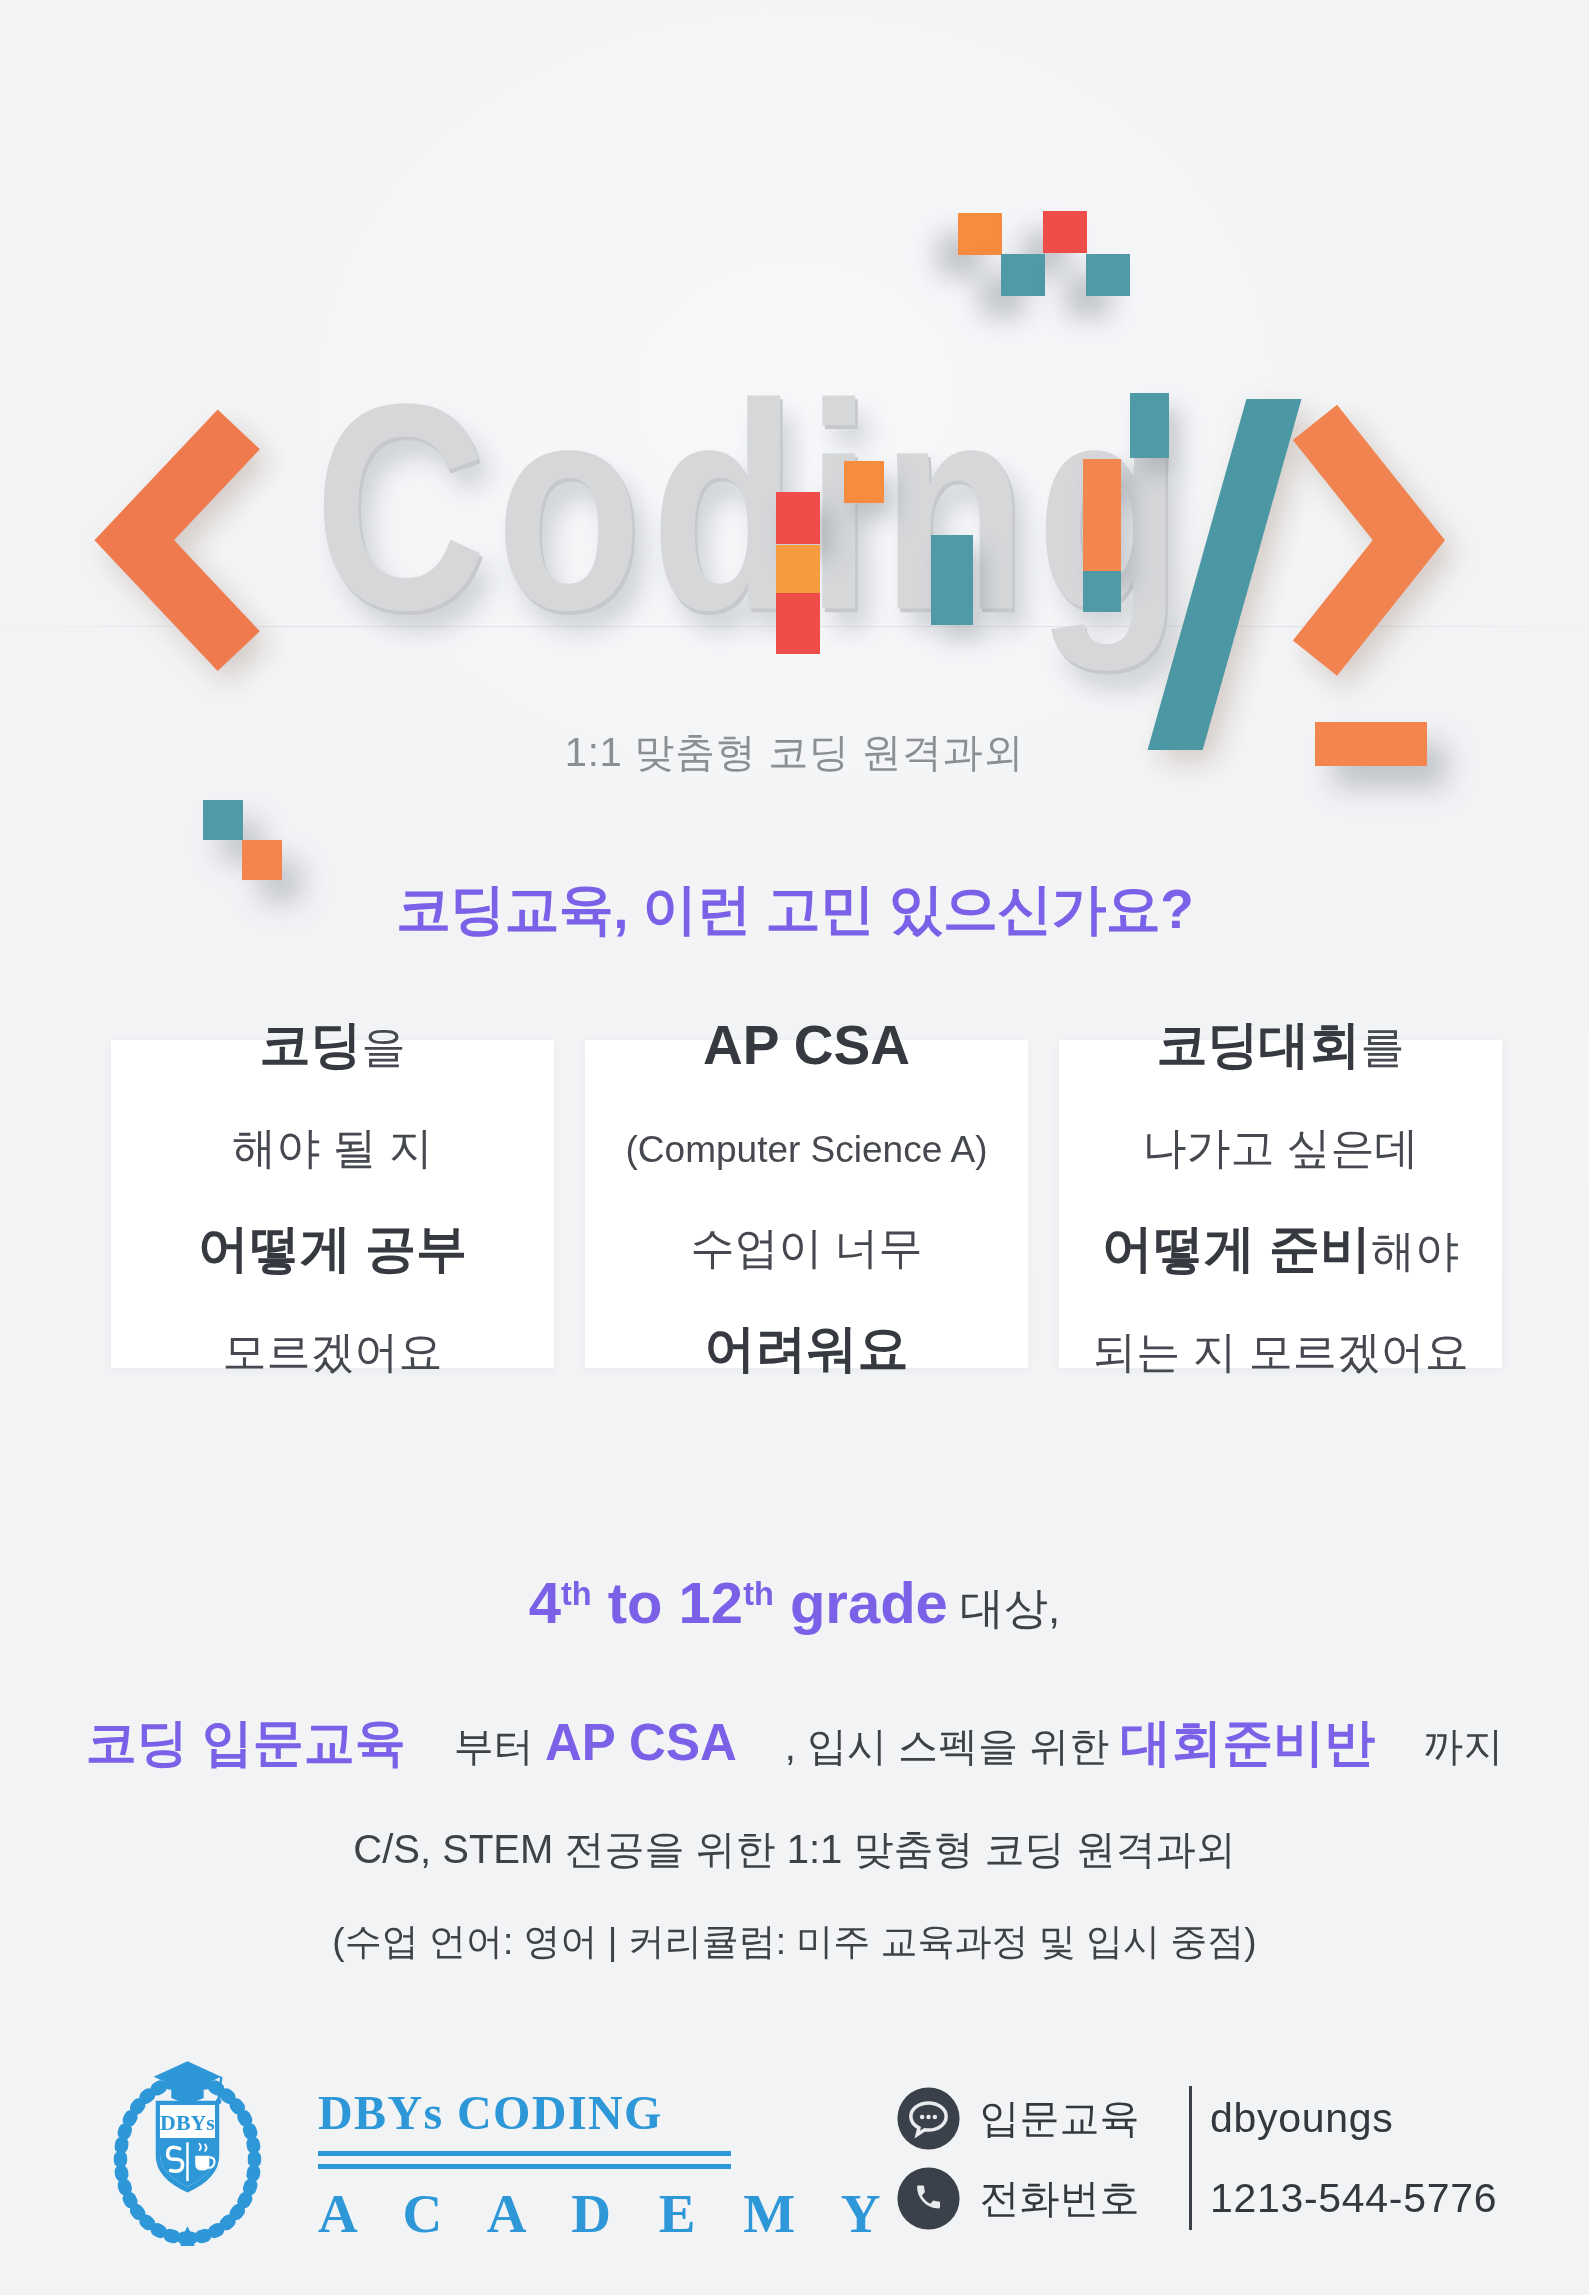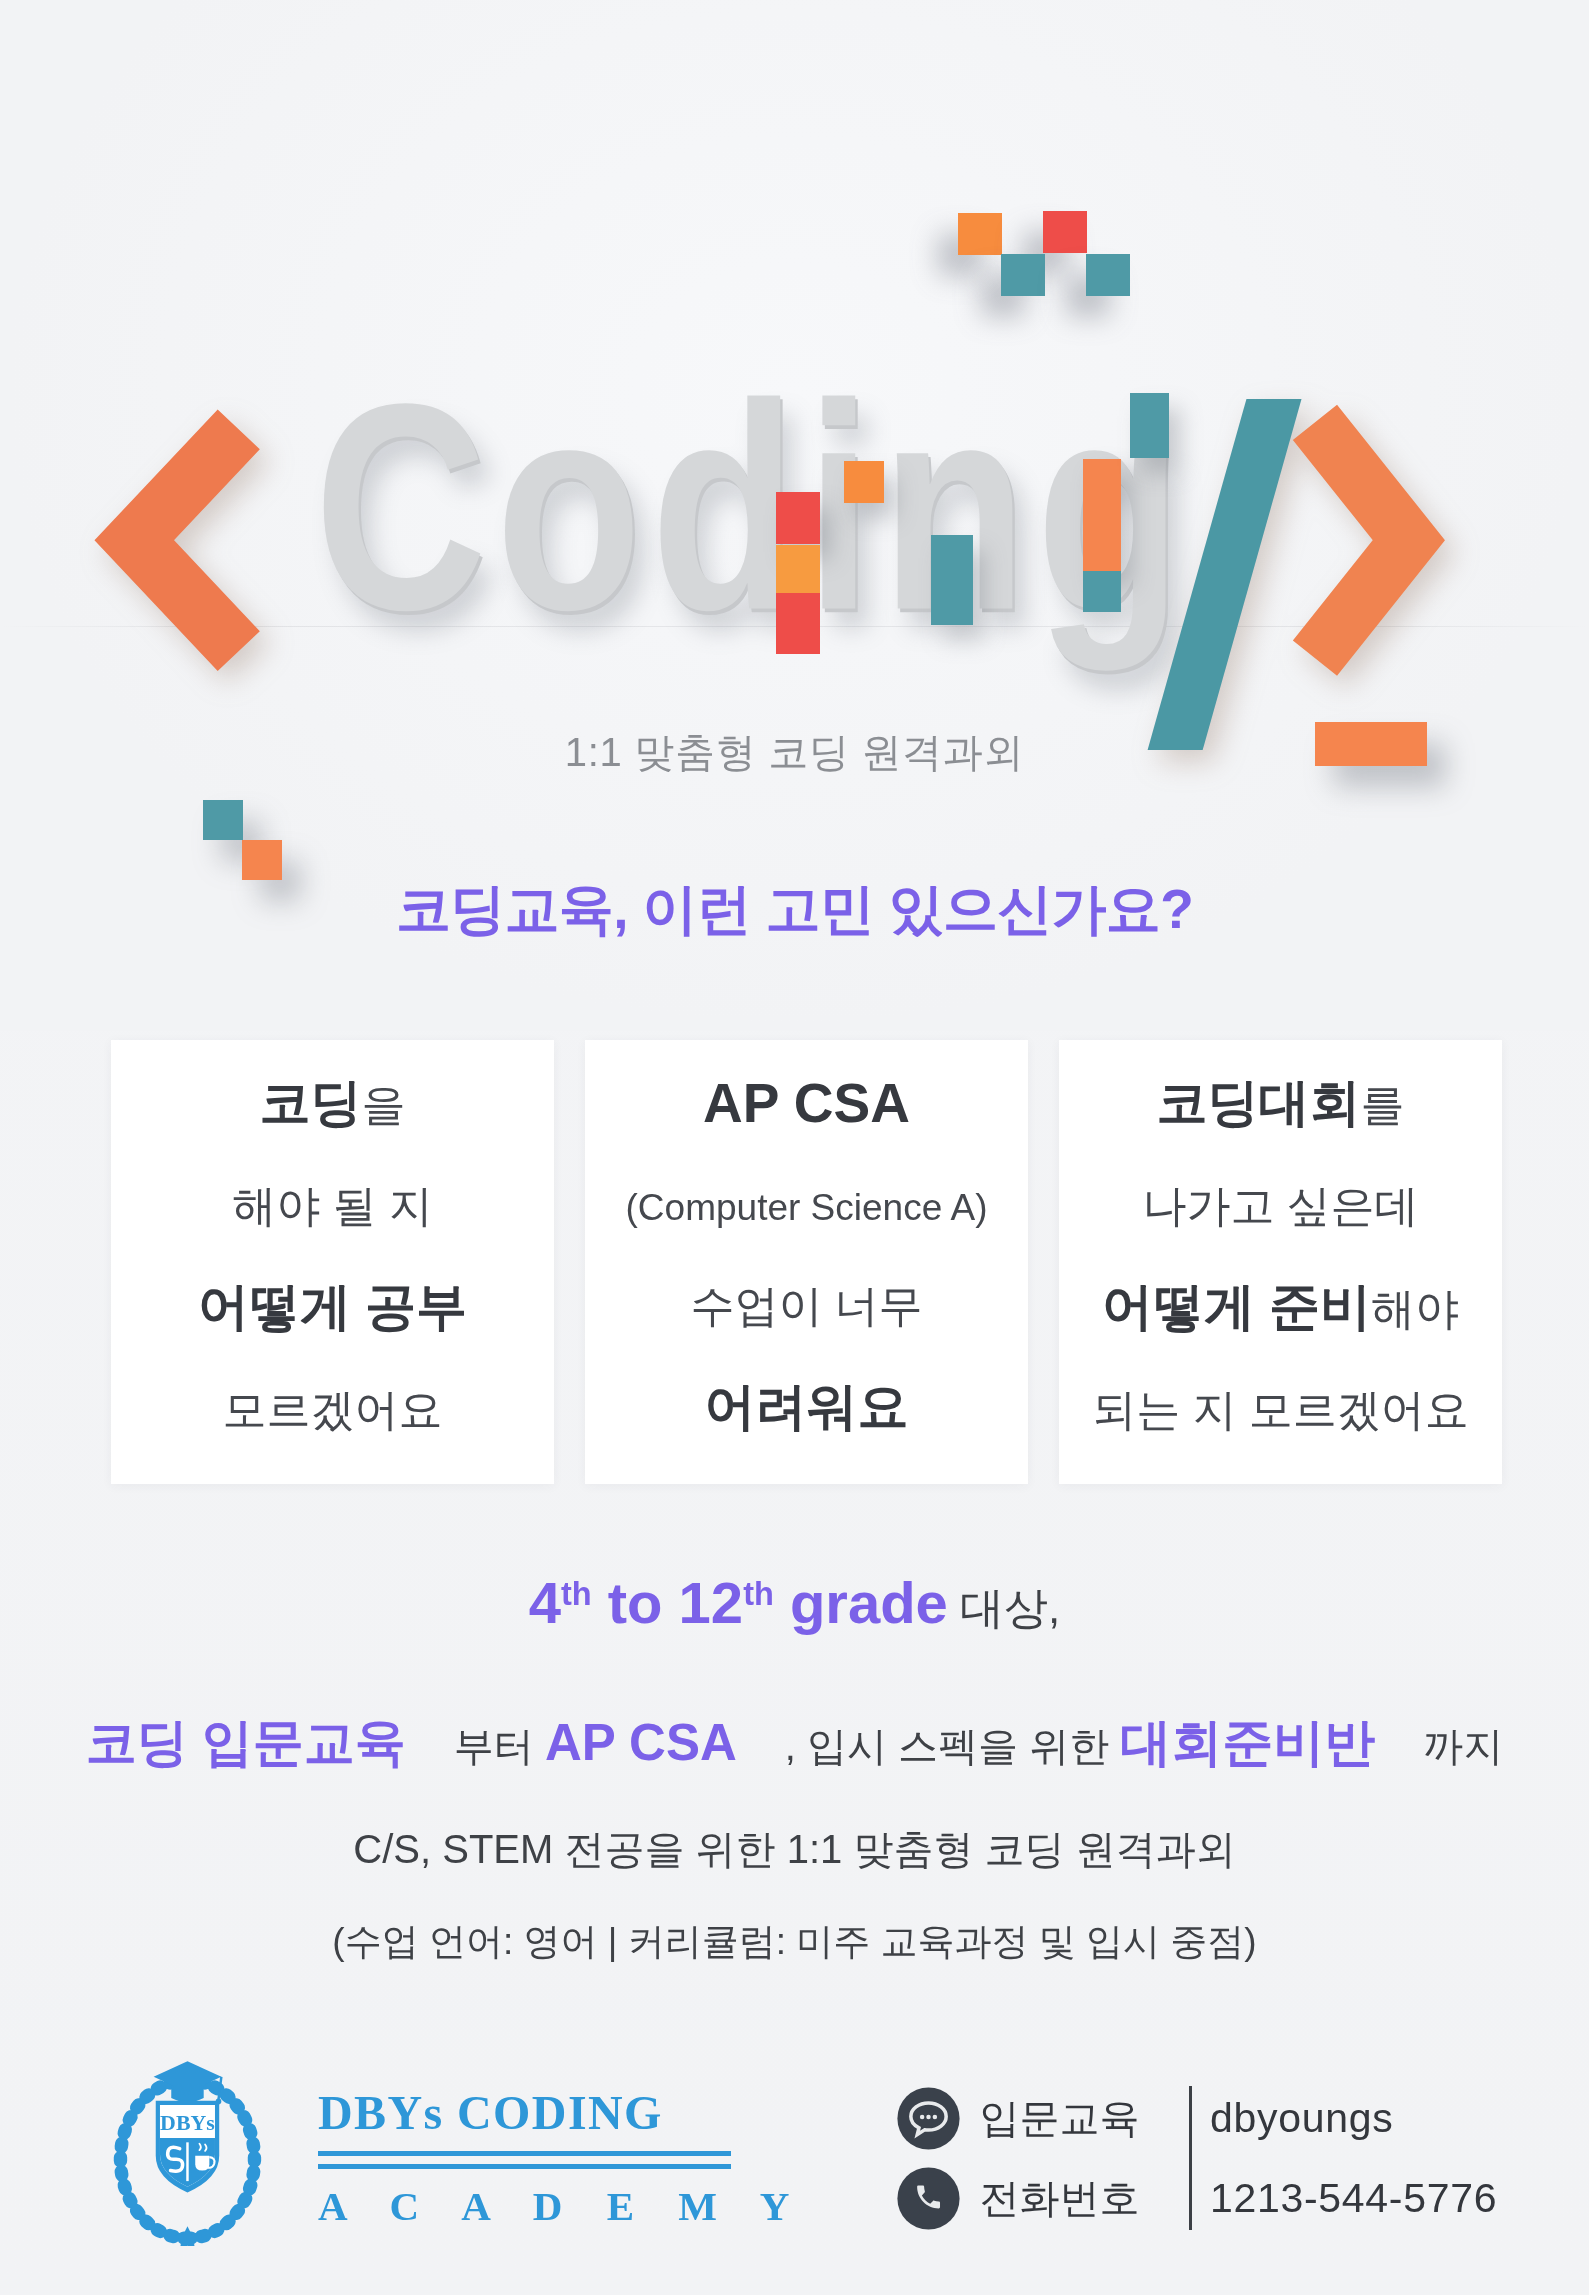--- a/index.html
+++ b/index.html
@@ -24,21 +24,21 @@
         font-size:272px;line-height:1;font-weight:700;letter-spacing:10px;
         color:#d5d7d9;transform:scale(0.88,1.08);transform-origin:top left;
         text-shadow:2.8px 3.5px 0 #c6c8cb,14px 18.4px 24px rgba(120,125,135,.30);}
   .hero-art{position:absolute;left:0;top:0;pointer-events:none;
         filter:drop-shadow(10px 12.7px 14px rgba(140,110,90,.30));}
   .hero-subtitle{position:absolute;left:0;top:725px;width:1589px;text-align:center;
         font-size:40px;color:#8b8e93;letter-spacing:0.7px;}
   .hero-question{position:absolute;left:0;top:873px;width:1589px;text-align:center;
         font-size:55px;font-weight:700;color:#7b61e8;letter-spacing:-0.7px;}
   
-  .cards{position:absolute;left:99px;top:1040px;width:1391px;height:444px;
+  .cards{position:absolute;left:99px;top:1040px;width:1391px;height:328px;
         display:flex;gap:31px;padding-left:12px;}
   .card{flex:1;background:#ffffff;box-shadow:0 2.1px 10px rgba(60,65,75,.05);
         display:flex;flex-direction:column;justify-content:center;align-items:center;}
   .card-line{line-height:89px;white-space:nowrap;text-align:center;}
   .cb{font-size:51px;font-weight:700;color:#36393f;}
   .cr{font-size:44px;font-weight:400;color:#45484e;}
   .cp{font-size:37px;font-weight:400;color:#45484e;}
   .cbig{font-size:55px;}
   
   .info-line{position:absolute;left:0;width:1589px;text-align:center;white-space:nowrap;}
@@ -53,21 +53,21 @@
   .line4{top:1917px;font-size:37px;color:#3e4146;}
   
   .logo-svg{position:absolute;left:106px;top:2057px;}
   .wordmark{position:absolute;left:318px;top:2085px;width:413px;}
   .wm-top{font-family:"Liberation Serif",serif;font-weight:700;font-size:48px;
         color:#2e97d8;letter-spacing:1.4px;white-space:nowrap;}
   .wm-rule{margin-top:11.3px;}
   .wm-rule div{height:5px;background:#2e97d8;}
   .wm-rule div + div{margin-top:7.8px;}
   .wm-bottom{margin-top:12.7px;font-family:"Liberation Serif",serif;font-weight:700;
-        font-size:41px;color:#2e97d8;letter-spacing:17px;white-space:nowrap;}
+        font-size:55px;color:#2e97d8;letter-spacing:17px;white-space:nowrap;}
   .contact{position:absolute;left:896px;top:2084px;display:grid;
         grid-template-columns:65px 191px 2.8px auto;grid-template-rows:68px 68px;
         column-gap:18.4px;row-gap:12.7px;align-items:center;}
   .contact-label{font-size:40px;font-weight:500;color:#34373d;}
   .contact-value{font-size:41px;font-weight:400;color:#34373d;letter-spacing:0.7px;}
   .contact-divider{grid-column:3;grid-row:1/3;width:2.8px;height:144px;background:#3c4046;}
 </style>
 </head>
 <body>
 

